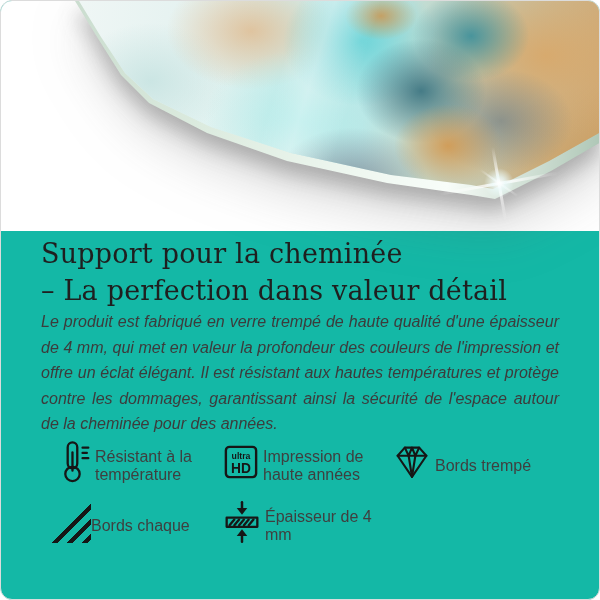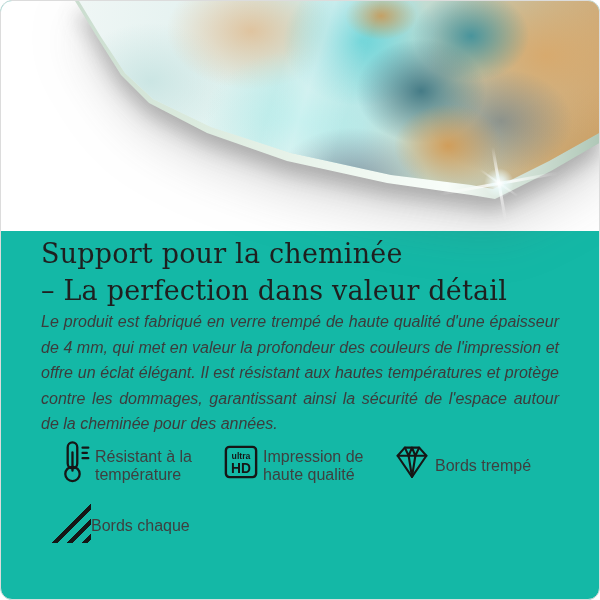--- a/index.html
+++ b/index.html
@@ -144,21 +144,21 @@
       </div>
 
       <div class="feature">
         <div class="icon-box">
           <svg width="44" height="44" viewBox="0 0 48 48">
             <rect x="7.5" y="7.5" width="33" height="33" rx="4" stroke-width="2.6"></rect>
             <text x="24" y="20.5" font-size="9.5" font-weight="600" text-anchor="middle">ultra</text>
             <text x="24" y="35.5" font-size="15" font-weight="800" text-anchor="middle">HD</text>
           </svg>
         </div>
-        <span class="label">Impression de haute qualité</span>
+        <span class="label">Impression de haute années</span>
       </div>
 
 
       <div class="feature">
         <div class="icon-box">
           <svg width="46" height="46" viewBox="0 0 48 48" style="stroke-width:2.2">
             <path d="M16.5 9 H31.5 L39 17.5 L24 39.5 L9 17.5 Z"></path>
             <path d="M9 17.5 H39"></path>
             <path d="M16.5 9 L20.5 17.5 L24 9 L27.5 17.5 L31.5 9"></path>
             <path d="M20.5 17.5 L24 39.5 L27.5 17.5"></path>
@@ -167,16 +167,35 @@
         <span class="label">Bords trempé</span>
       </div>
 
       <div class="feature">
         <div class="icon-box">
           <div class="stripes"></div>
         </div>
         <span class="label">Bords chaque</span>
       </div>
 
+      <div class="feature">
+        <div class="icon-box">
+          <svg width="46" height="46" viewBox="0 0 48 48">
+            <path d="M24 3.5 V9" stroke-width="2.6"></path>
+            <polygon points="18.5,9.5 29.5,9.5 24,16.5" fill="#161616" stroke="none"></polygon>
+            <rect x="8" y="19.5" width="32" height="9.5" stroke-width="2.4"></rect>
+            <g stroke-width="2.4">
+              <line x1="11" y1="27.5" x2="16" y2="21.5"></line>
+              <line x1="16" y1="27.5" x2="21" y2="21.5"></line>
+              <line x1="21" y1="27.5" x2="26" y2="21.5"></line>
+              <line x1="26" y1="27.5" x2="31" y2="21.5"></line>
+              <line x1="31" y1="27.5" x2="36" y2="21.5"></line>
+            </g>
+            <polygon points="18.5,38.5 29.5,38.5 24,31.5" fill="#161616" stroke="none"></polygon>
+            <path d="M24 44.5 V39" stroke-width="2.6"></path>
+          </svg>
+        </div>
+        <span class="label">Épaisseur de 4 mm</span>
+      </div>
 
     </div>
   </div>
 </div>
 
 </body></html>

